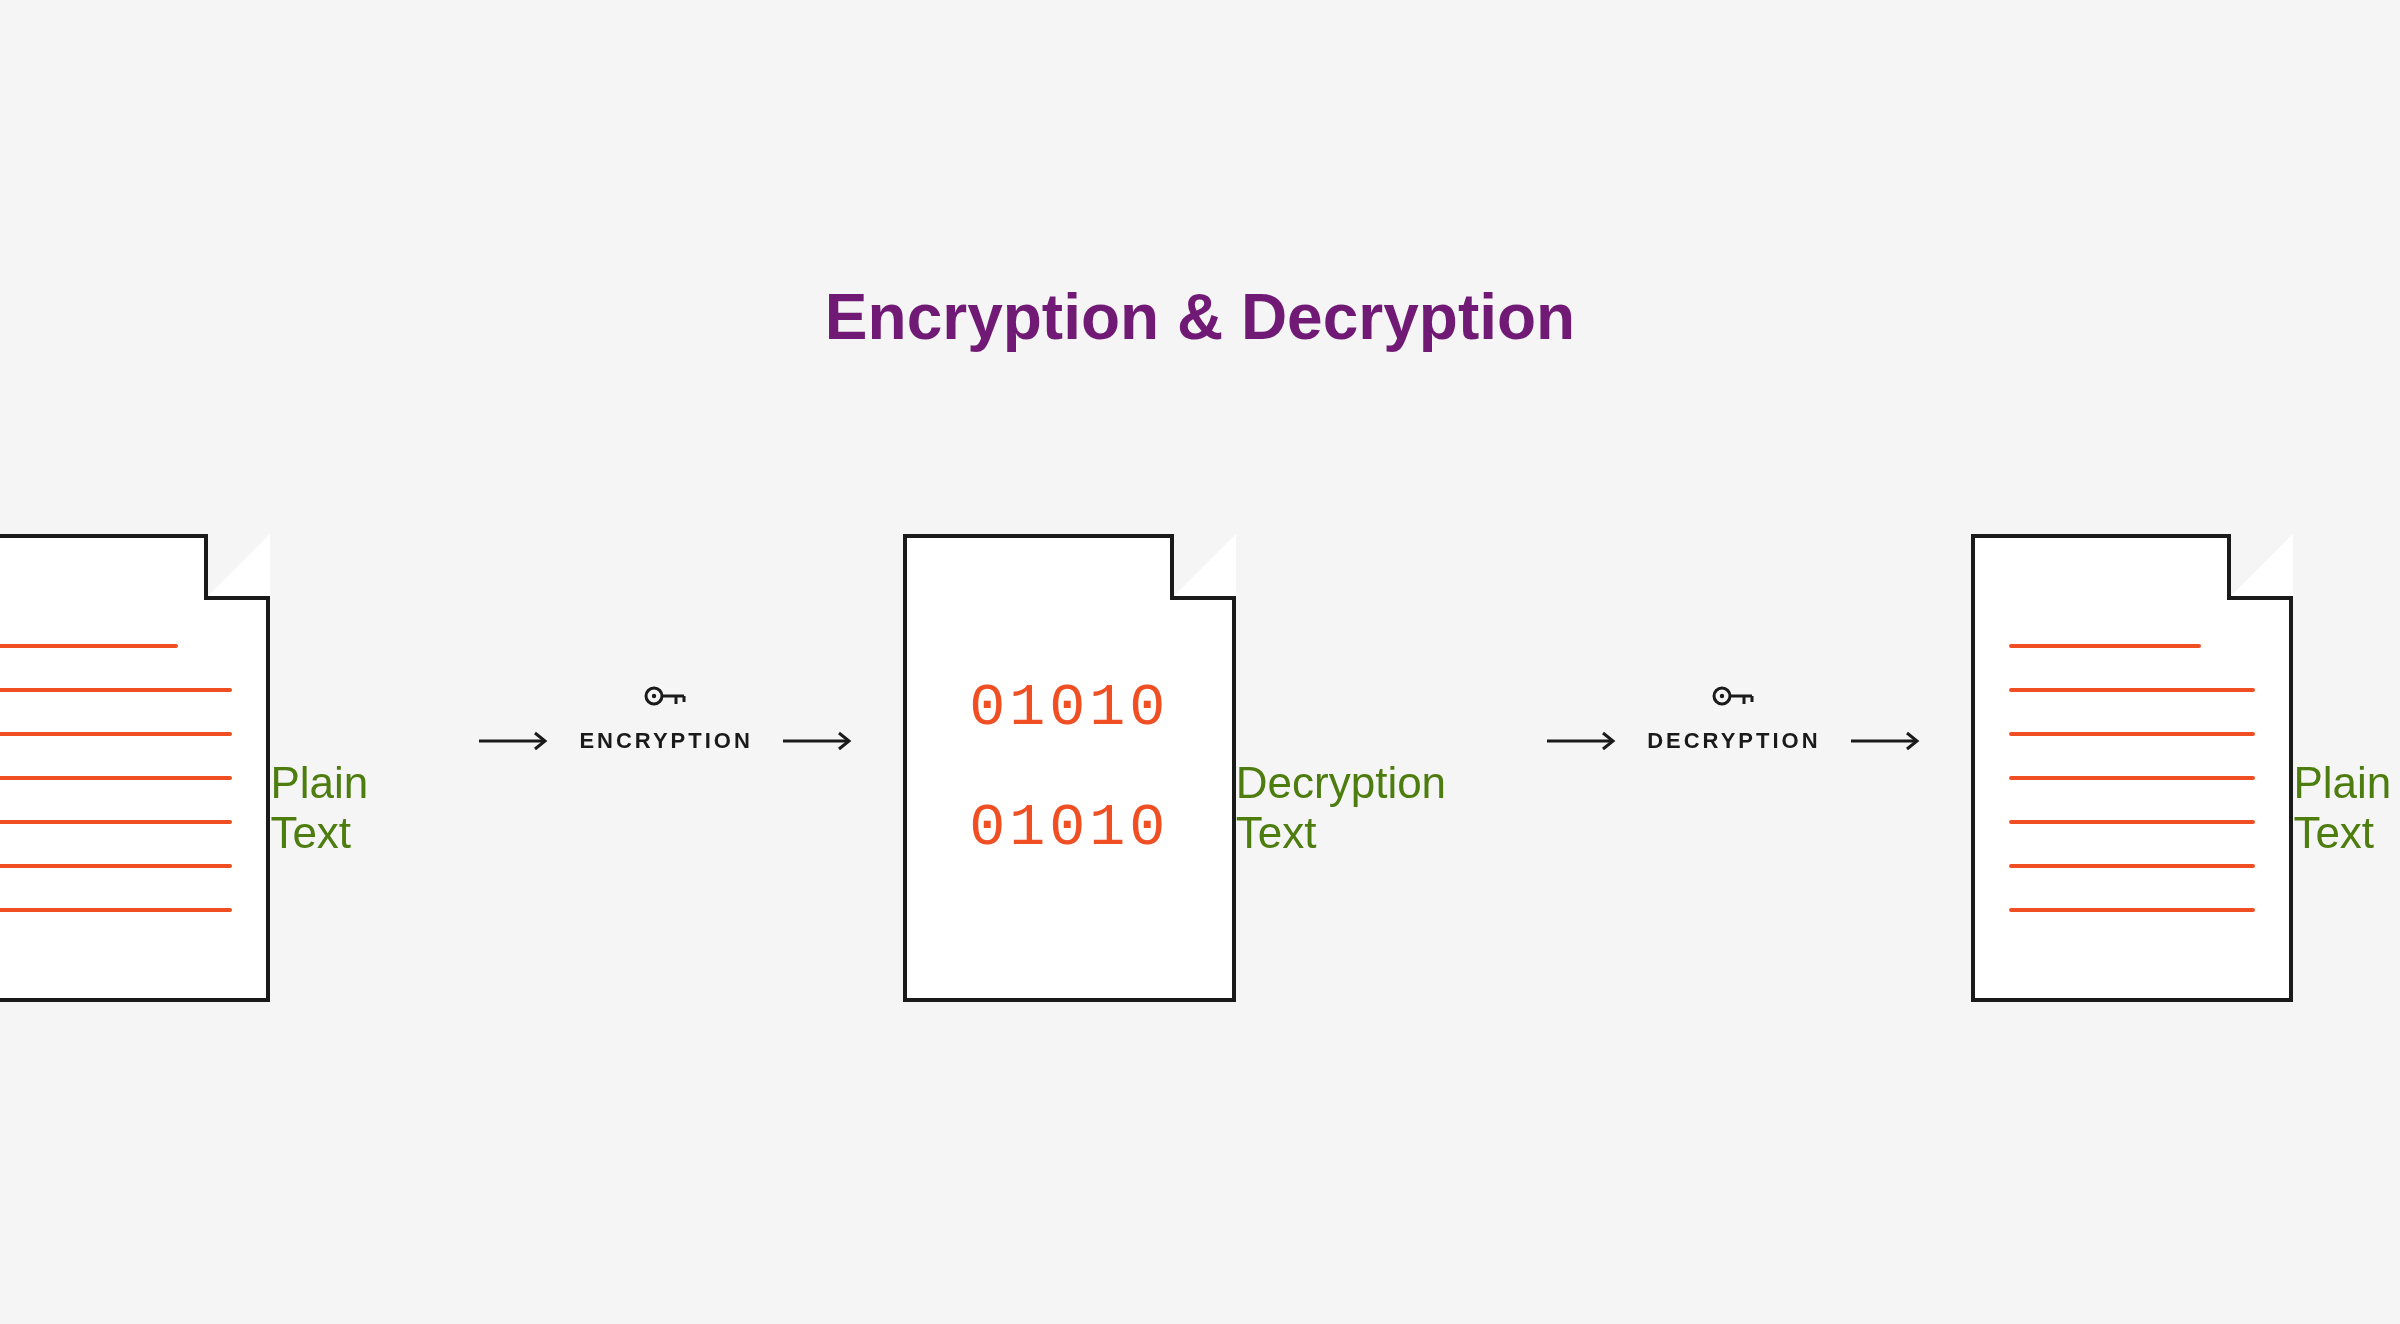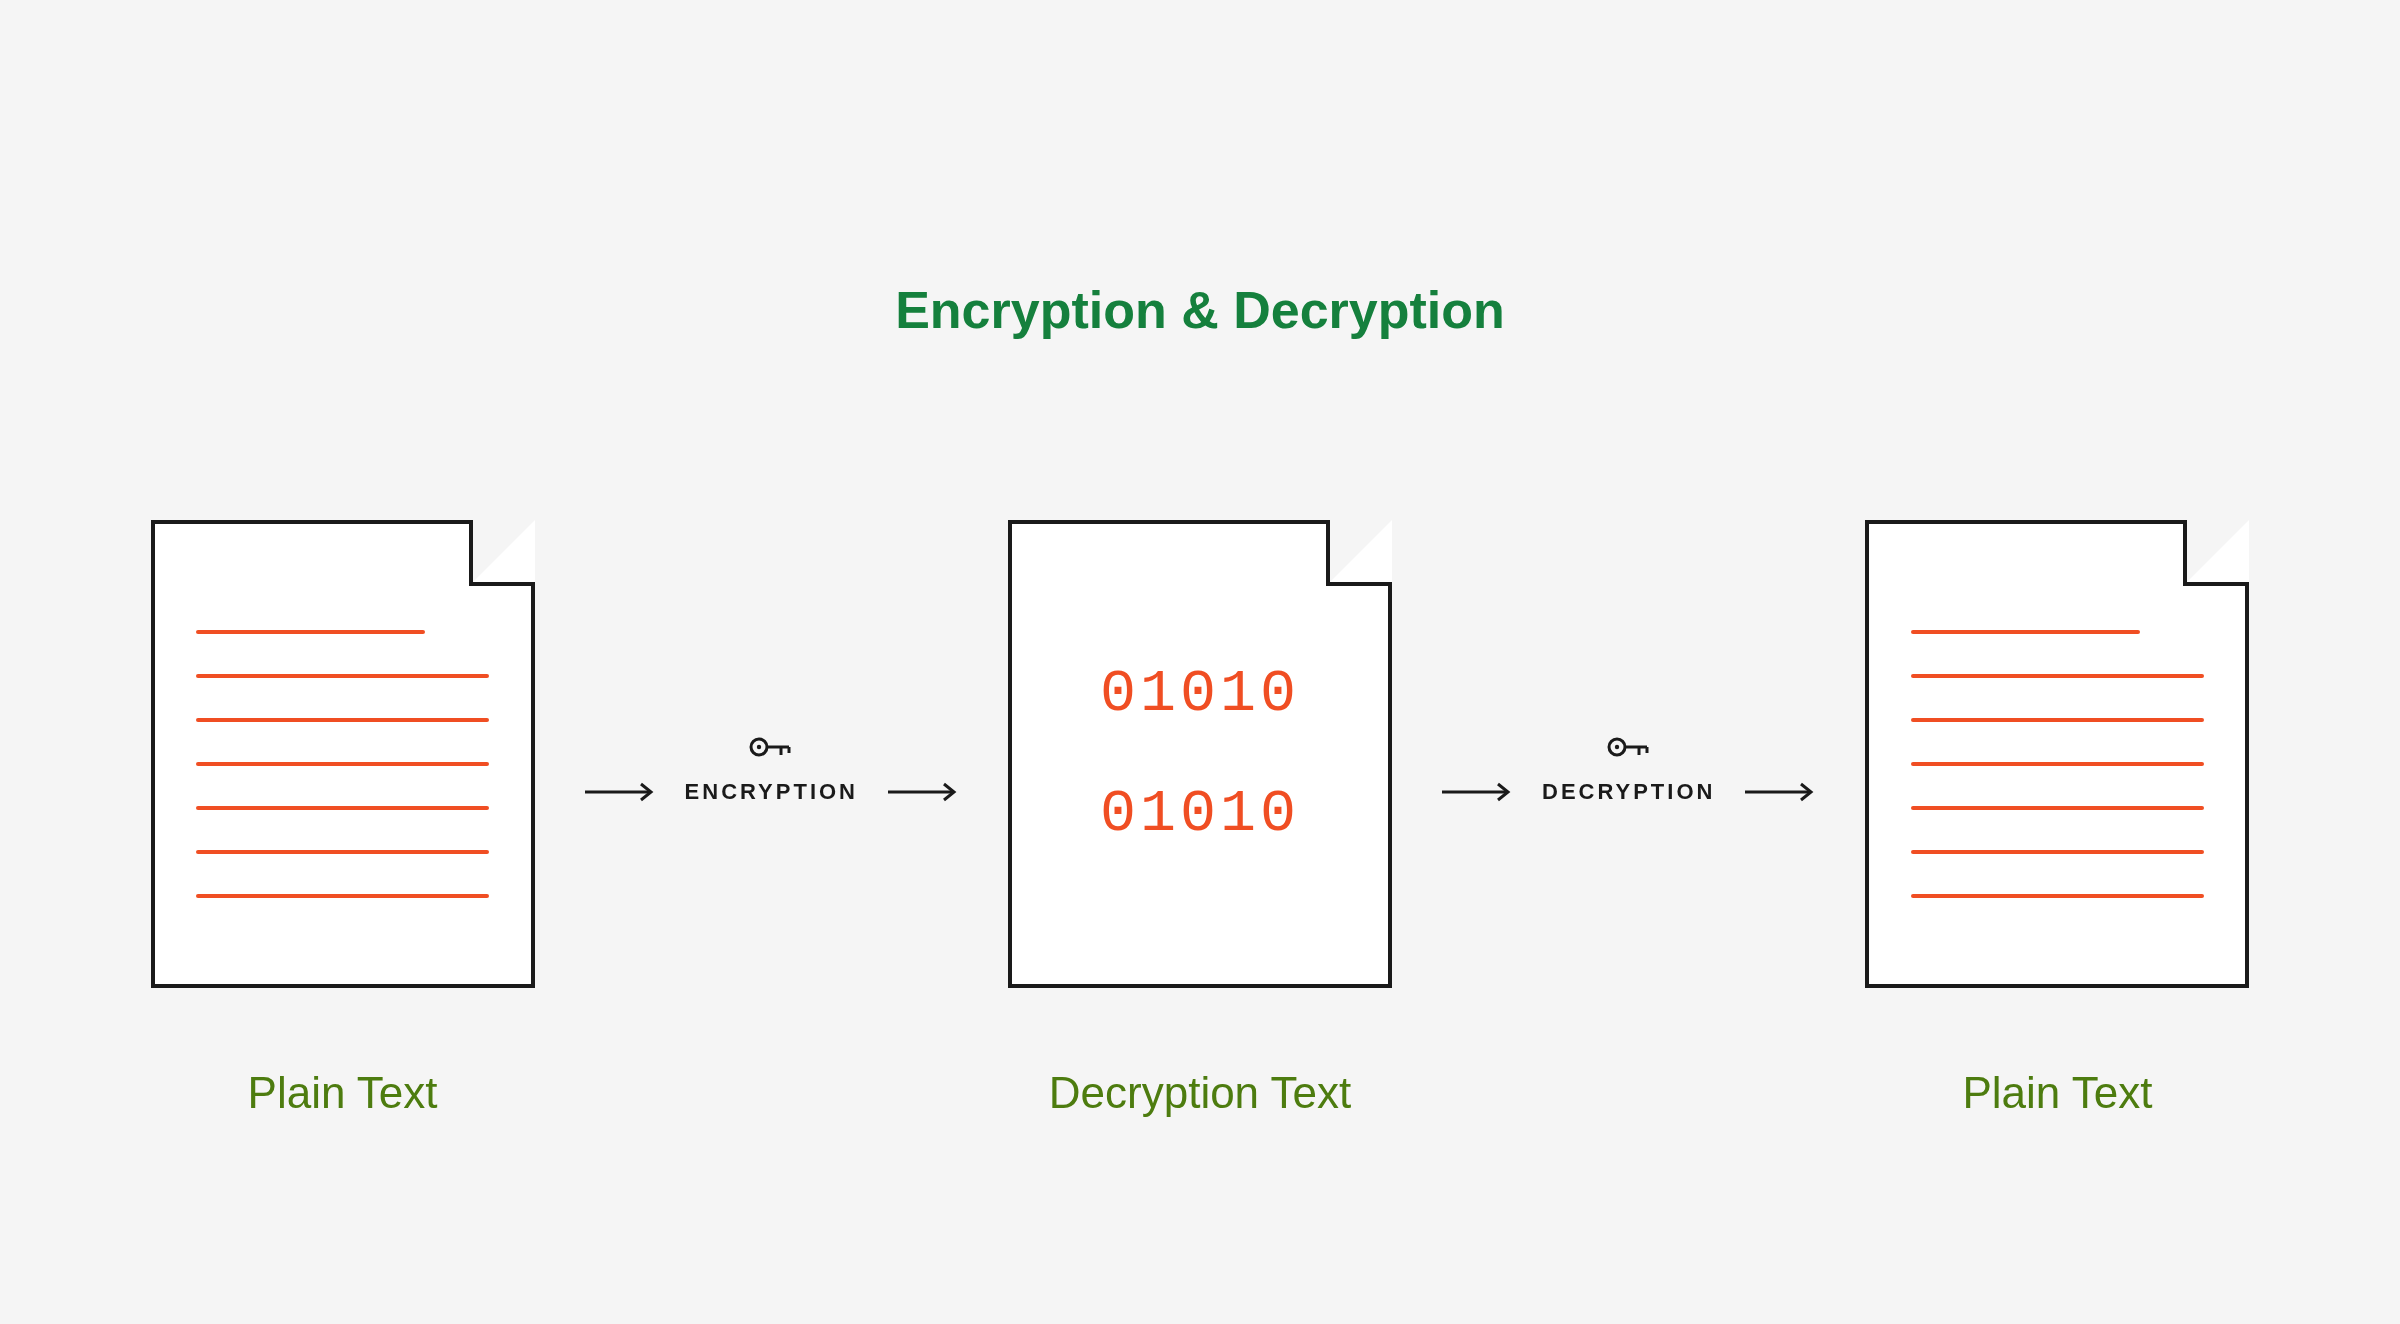--- a/index.html
+++ b/index.html
@@ -7,34 +7,34 @@
     background: #f5f5f5;
     font-family: -apple-system, BlinkMacSystemFont, "Segoe UI", Helvetica, Arial, sans-serif;
     width: 2400px;
     height: 1324px;
     display: flex;
     flex-direction: column;
     align-items: center;
     padding-top: 280px;
   }
   .title {
-    font-size: 52px;
+    font-size: 64px;
     font-weight: 600;
-    color: #15803d;
+    color: #701a75;
     margin-bottom: 180px;
   }
   .flow {
     display: flex;
     align-items: center;
     justify-content: center;
     gap: 50px;
   }
   .stage {
     display: flex;
-    flex-direction: column;
+    flex-direction: row;
     align-items: center;
   }
   .doc {
     width: 384px;
     height: 468px;
     background: #ffffff;
     border: 4px solid #1a1a1a;
     position: relative;
     display: flex;
     flex-direction: column;

